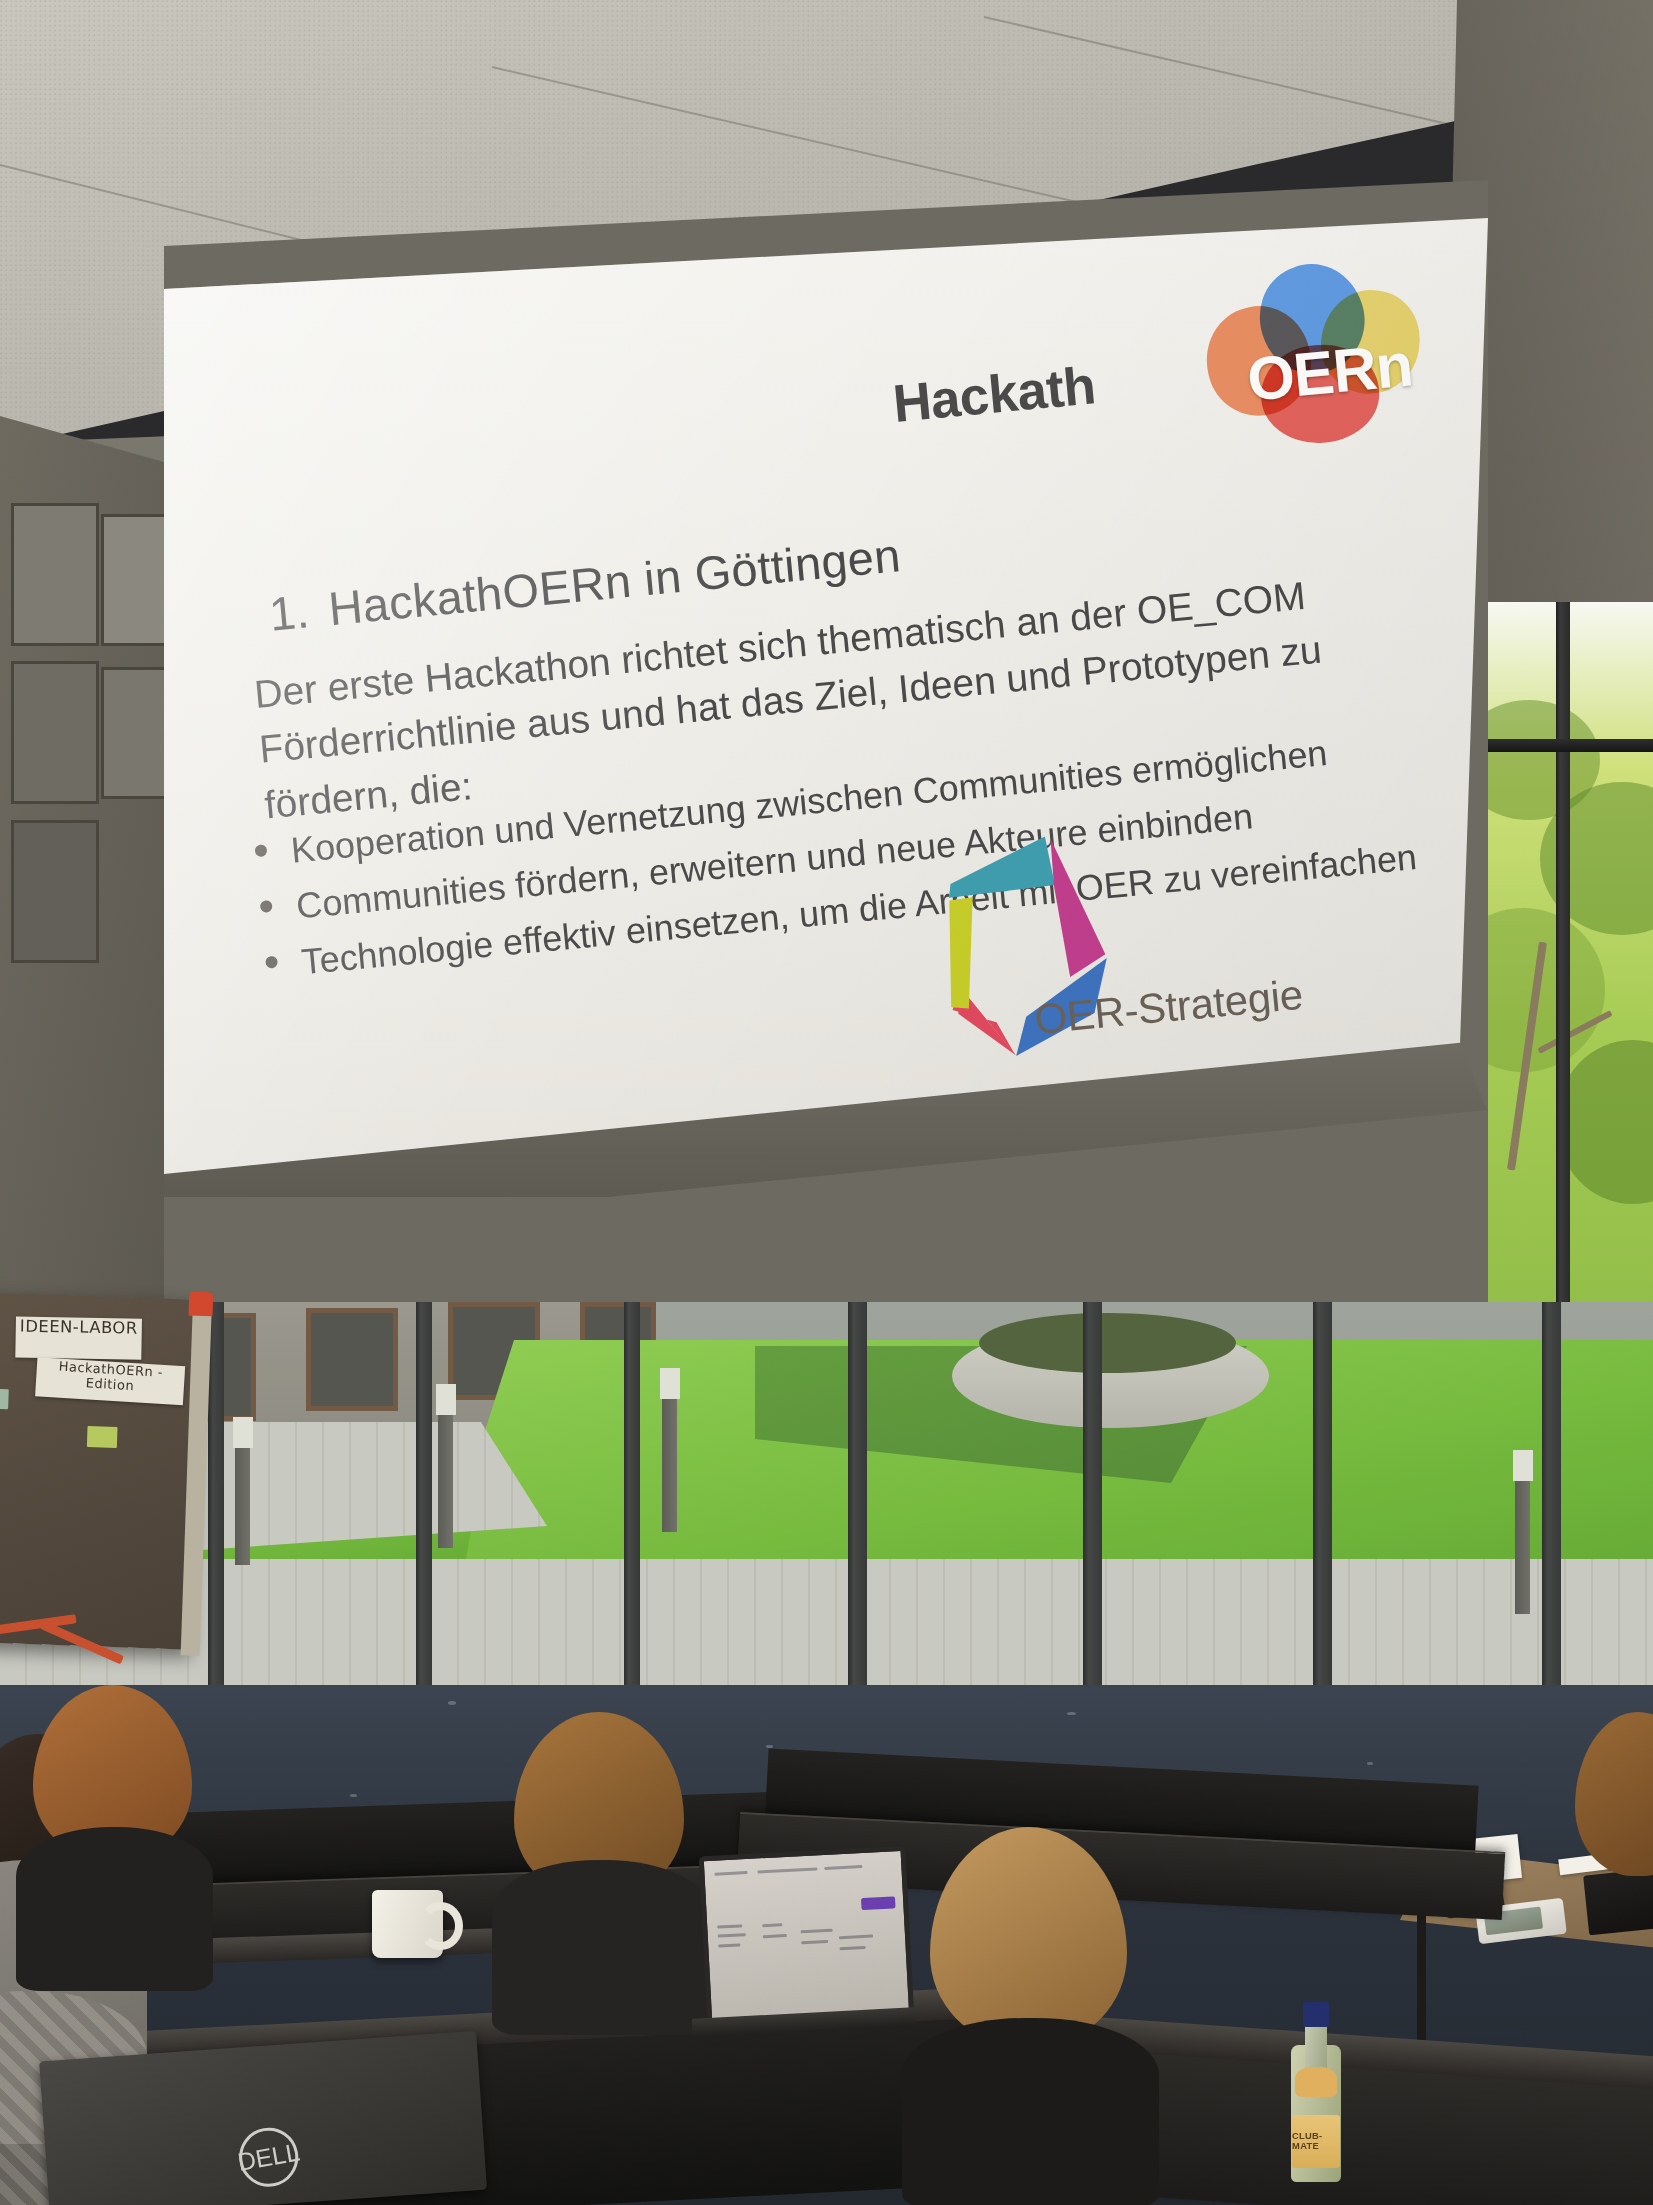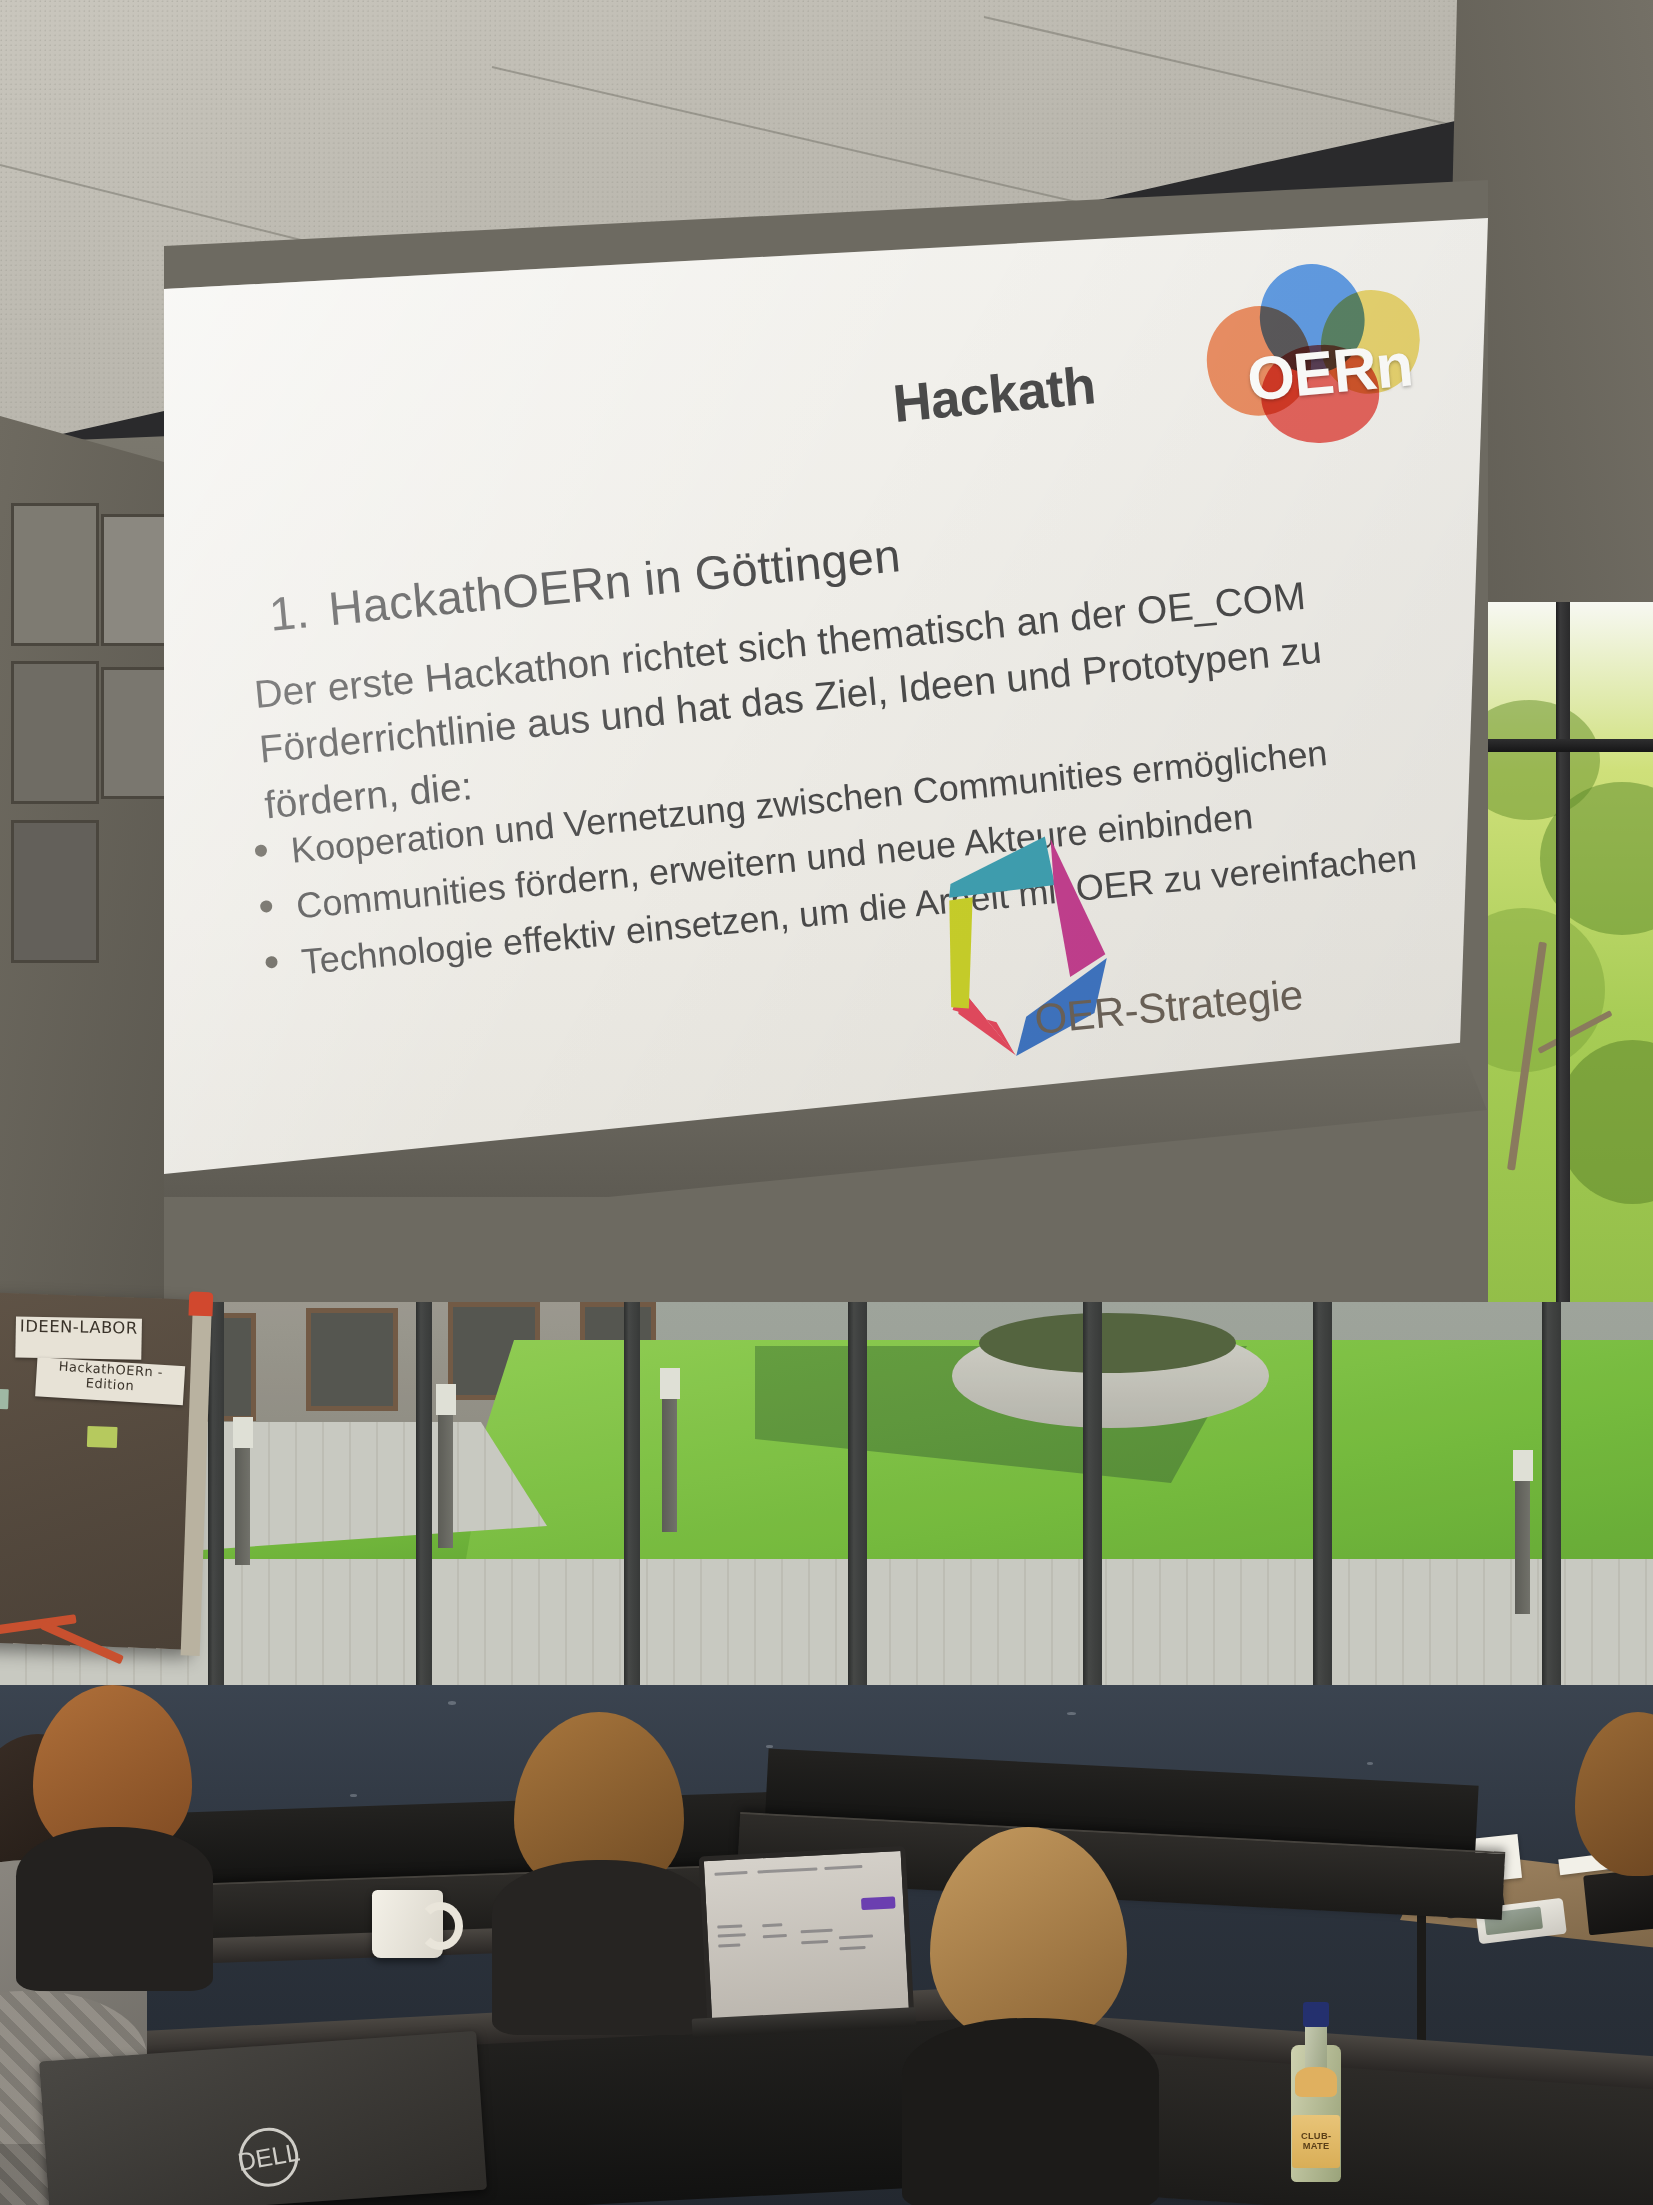--- a/index.html
+++ b/index.html
@@ -196,21 +196,21 @@
     border:5.5px solid #2a2826;border-radius:5.5px;overflow:hidden;}
   .lo-line{position:absolute;background:rgba(70,70,80,.45);height:2.7px;border-radius:1.1px;}
   .lo-bar{position:absolute;background:#6b3fb0;border-radius:2.2px;}
   .laptop-open-base{position:absolute;background:linear-gradient(180deg,#3a3835,#201f1d);border-radius:2.2px;}
 
   .mug{position:absolute;width:71px;height:68px;background:linear-gradient(110deg,#f4f1e8,#d9d5ca);
     border-radius:5.5px 5.5px 8.8px 8.8px;box-shadow:0 3.3px 7.7px rgba(0,0,0,.45);}
   .mug::after{content:"";position:absolute;right:-19.7px;top:12px;width:28.4px;height:32px;
     border:8.2px solid #e9e5da;border-radius:50%;border-left-color:transparent;}
 
-  .bottle{position:absolute;width:50px;height:180px;text-align:center;}
+  .bottle{position:absolute;width:50px;height:180px;}
   .bottle-glass{position:absolute;left:0;bottom:0;width:50px;height:137px;
     background:linear-gradient(100deg,#cfd2b0,#9aa37a);border-radius:7.7px 7.7px 5.5px 5.5px;}
   .bottle-neck{position:absolute;left:14.2px;top:19.7px;width:22px;height:60px;
     background:linear-gradient(100deg,#c7cbb2,#98a181);border-radius:4.4px;}
   .bottle-cap{position:absolute;left:12px;top:0;width:26px;height:25px;background:#24306e;border-radius:3.3px;}
   .bottle-label{position:absolute;left:1.1px;bottom:14.2px;width:48px;height:53px;
     background:linear-gradient(180deg,#e8c478,#d9ae57);border-radius:3.3px;
     display:flex;align-items:center;justify-content:center;}
   .bottle-label span{font-size:9.3px;color:#5a3f18;font-weight:bold;letter-spacing:0.3px;}
   .bottle-shoulder{position:absolute;left:4.4px;top:65px;width:42px;height:29.5px;

